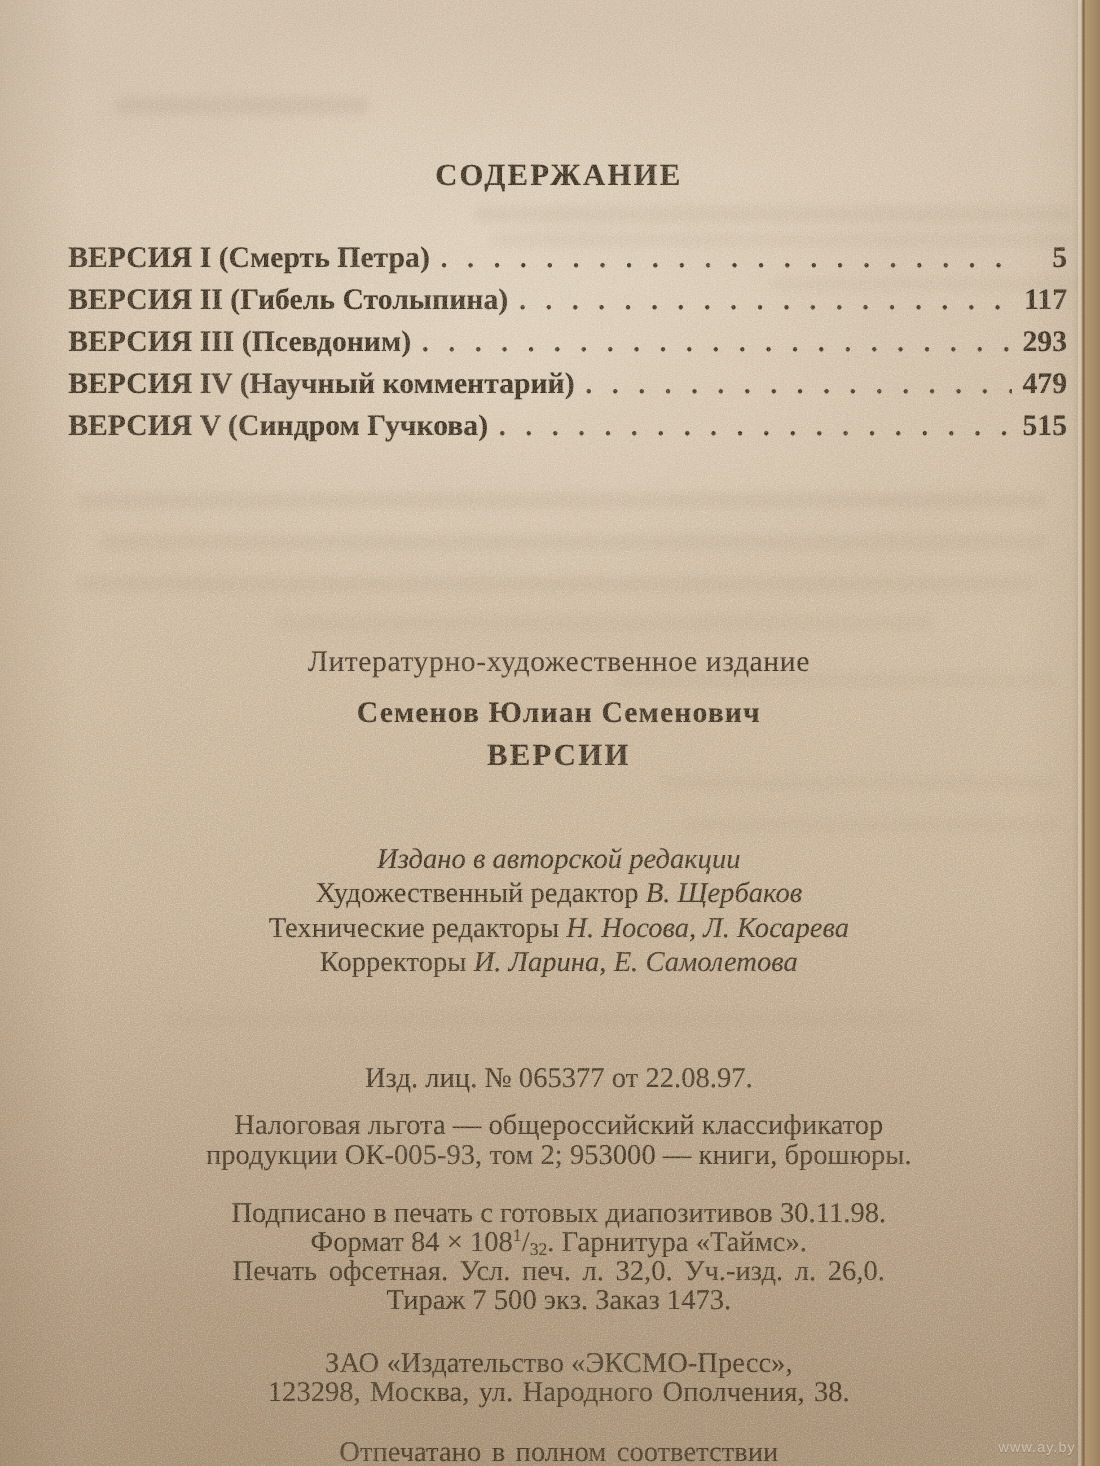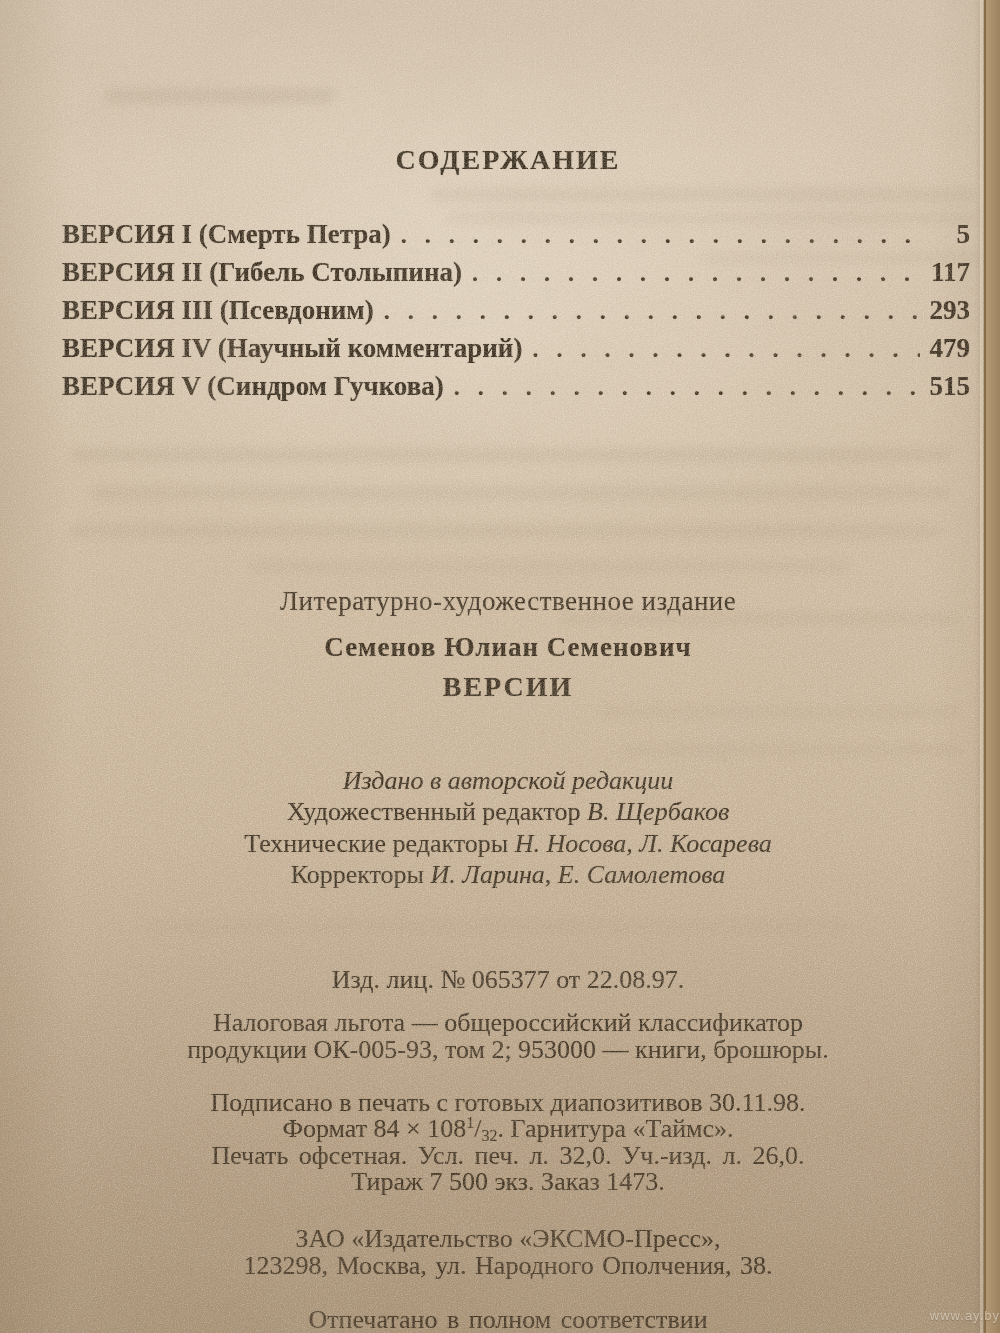--- a/index.html
+++ b/index.html
@@ -74,21 +74,21 @@
   .format      { top: 1114px; font-size: 26px; }
   .format sup  { font-size: 0.62em; vertical-align: 0.55em; }
   .format sub  { font-size: 0.62em; vertical-align: -0.25em; }
   .offset      { top: 1141px; font-size: 26px; word-spacing: 4px; }
   .tirazh      { top: 1167px; font-size: 26px; }
   .zao         { top: 1224px; font-size: 26px; }
   .address     { top: 1251px; font-size: 26px; word-spacing: 2px; }
   .printed     { top: 1305px; font-size: 26px; word-spacing: 3px; }
 
   .watermark {
-    position: absolute; right: 0; bottom: 10px;
+    position: absolute; right: 22px; bottom: 10px;
     font-family: "Liberation Sans", "DejaVu Sans", sans-serif;
     font-size: 13px; letter-spacing: 1px;
     color: rgba(245,240,230,0.55);
     text-shadow: 0 1px 1px rgba(90,70,45,0.35);
   }
 </style>
 </head>
 <body>
 
 <div class="page">

